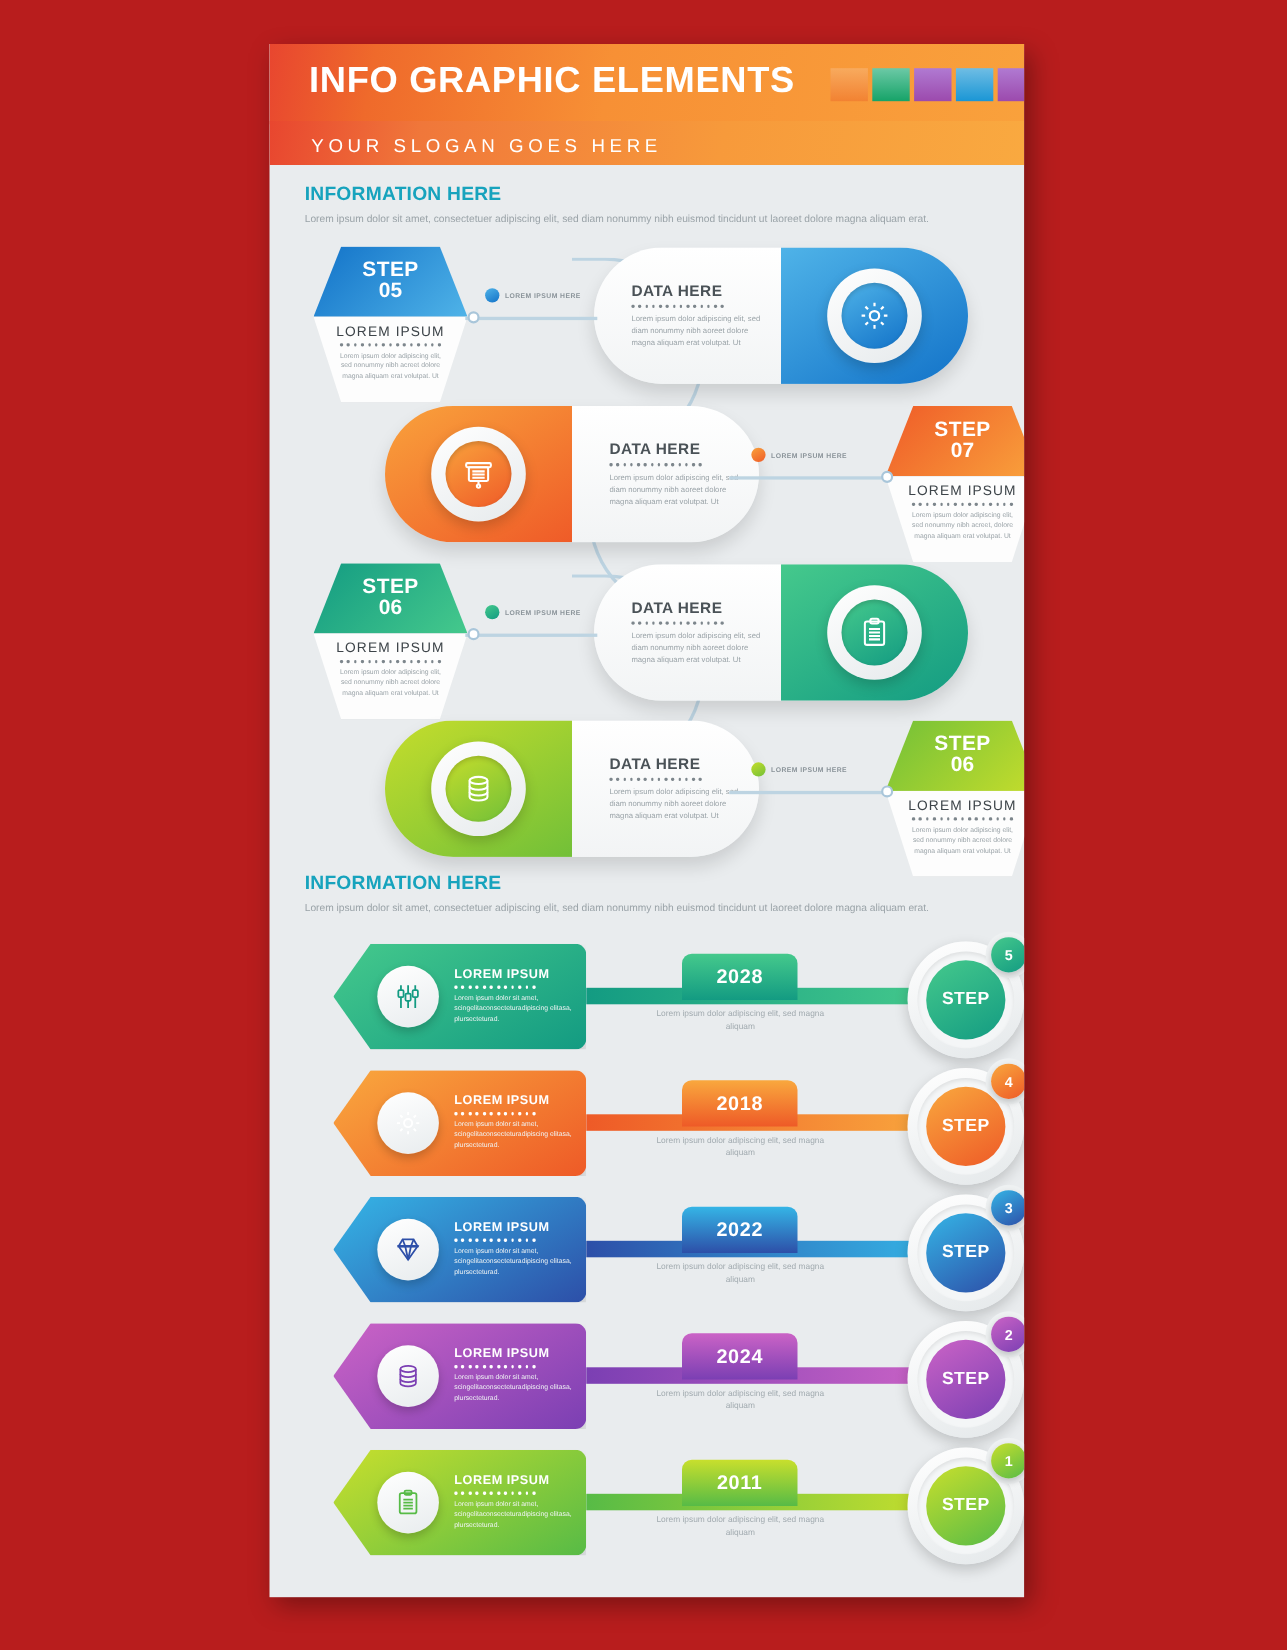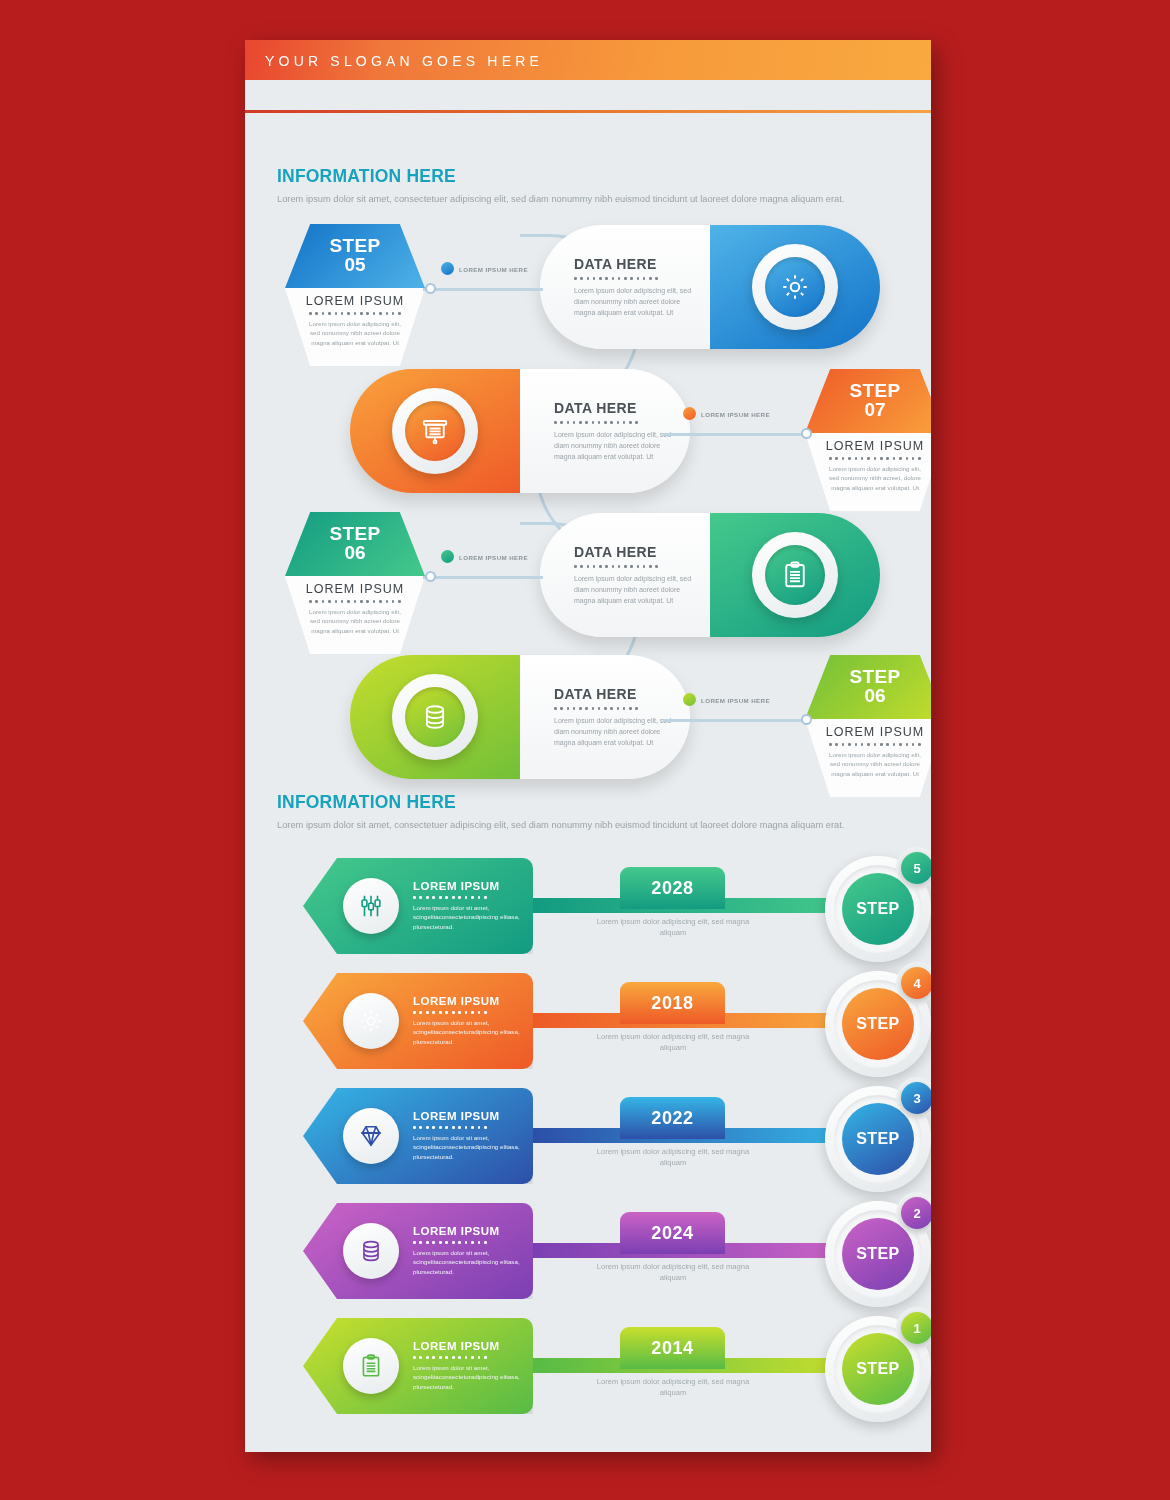--- a/index.html
+++ b/index.html
@@ -35,22 +35,22 @@
   .sw.s2 { background: linear-gradient(180deg,#b07ad2,#9c4aad); }
   .sw.s3 { background: linear-gradient(180deg,#6fbde4,#1a96d5); }
   .sw.s4 { background: linear-gradient(180deg,#b07ad2,#9c4aad); }
   .header-rule { position:absolute; left:0; top:70px; width:100%; height:3px;
      background: linear-gradient(100deg,#d03b28,#e8762e,#f5a244); }
   .slogan-bar {
     position: relative; width: 100%; height: 40px;
     background: linear-gradient(100deg,#e8462f 0%,#f0773a 20%,#f79a3b 60%,#f9a940 100%);
   }
   .slogan {
-    position: absolute; left: 20px; top: 13px;
-    font-size: 14px; letter-spacing: 4.2px; color: #fff;
+    position: absolute; left: 38px; top: 13px;
+    font-size: 17px; letter-spacing: 4.2px; color: #fff;
   }
 
   
   .sec { position: absolute; }
   .sec-title { font-size: 17.5px; font-weight: bold; color: #17a3bd; letter-spacing:.2px; }
   .sec-body { margin-top: 6px; font-size: 9.3px; line-height: 1.45; color: #9aa3a8; width: 628px; }
 
   
   .hex { position: absolute; width: 140px; }
   .hex-top {
@@ -141,20 +141,30 @@
             color:#fff; font-size:13px; font-weight:bold;
             box-shadow: 0 3px 7px rgba(0,0,0,.2); }
   .sb-num-ring { position:absolute; right:-7px; top:-9px; width:42px; height:42px;
             border-radius:50%; background:#eef1f2; }
 </style>
 </head>
 <body>
 
 <div id="poster">
 
+  <div class="header">
+    <div class="header-title">INFO GRAPHIC ELEMENTS</div>
+    <div class="swatches">
+      <span class="sw s0"></span>
+      <span class="sw s1"></span>
+      <span class="sw s2"></span>
+      <span class="sw s3"></span>
+      <span class="sw s4"></span>
+    </div>
+  </div>
   <div class="header-rule"></div>
   <div class="slogan-bar">
     <div class="slogan">YOUR SLOGAN GOES HERE</div>
   </div>
 
   <div class="sec" style="left:32px; top:126px;">
     <div class="sec-title">INFORMATION HERE</div>
     <div class="sec-body">Lorem ipsum dolor sit amet, consectetuer adipiscing elit, sed diam nonummy nibh euismod tincidunt ut laoreet dolore magna aliquam erat.</div>
   </div>
 
@@ -642,21 +652,21 @@
               <i></i>
               <i></i>
               <i></i>
               <i></i>
             </span>
             <div class="ap">Lorem ipsum dolor sit amet, scingelitaconsecteturadipiscing elitasa, plursecteturad.</div>
           </div>
         </div>
         <div class="bar" style="background:linear-gradient(90deg,#57bb46,#c8df2d);"></div>
         <div class="yearbox" style="background:linear-gradient(180deg,#c8df2d,#57bb46);">
-          <span>2014</span>
+          <span>2011</span>
         </div>
         <div class="yeardesc">Lorem ipsum dolor adipiscing elit, sed magna aliquam</div>
         <div class="stepbadge">
           <div class="sb-outer"></div>
           <div class="sb-ring"></div>
           <div class="sb-core" style="background:linear-gradient(150deg,#c8df2d,#57bb46);">
             <span>STEP</span>
           </div>
           <div class="sb-num-ring"></div>
           <div class="sb-num" style="background:linear-gradient(150deg,#c8df2d,#57bb46);">1</div>

